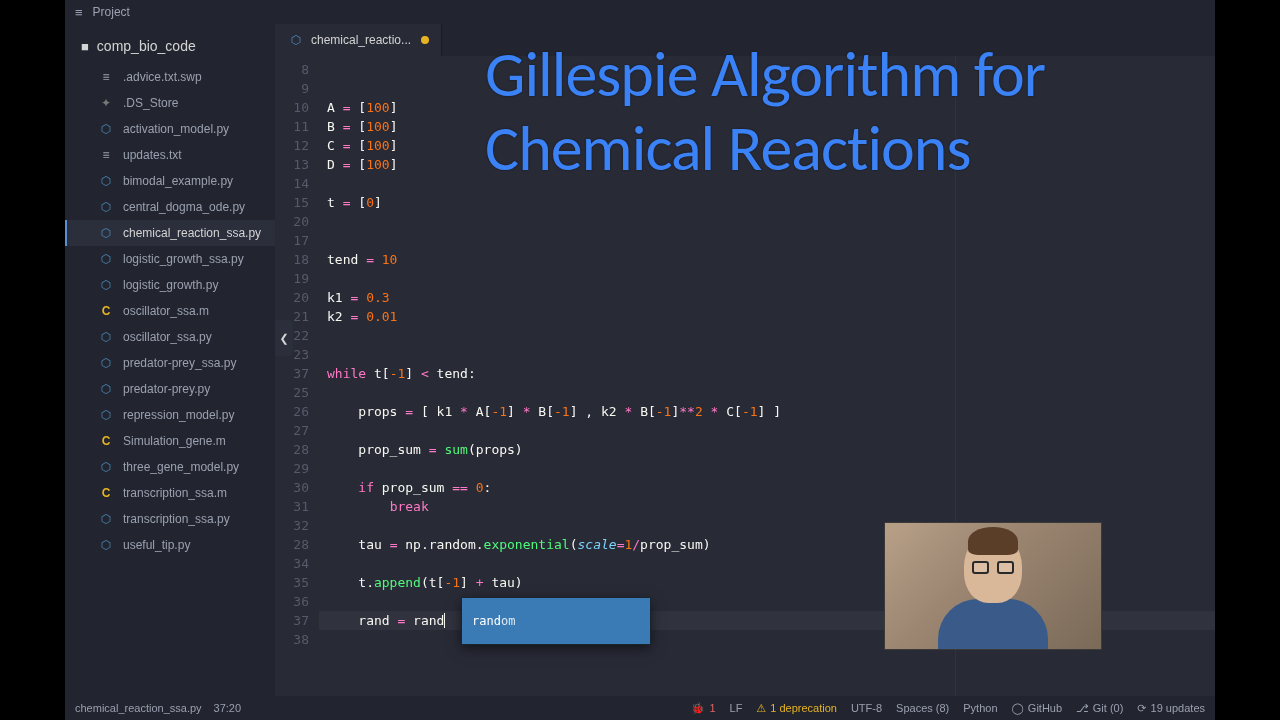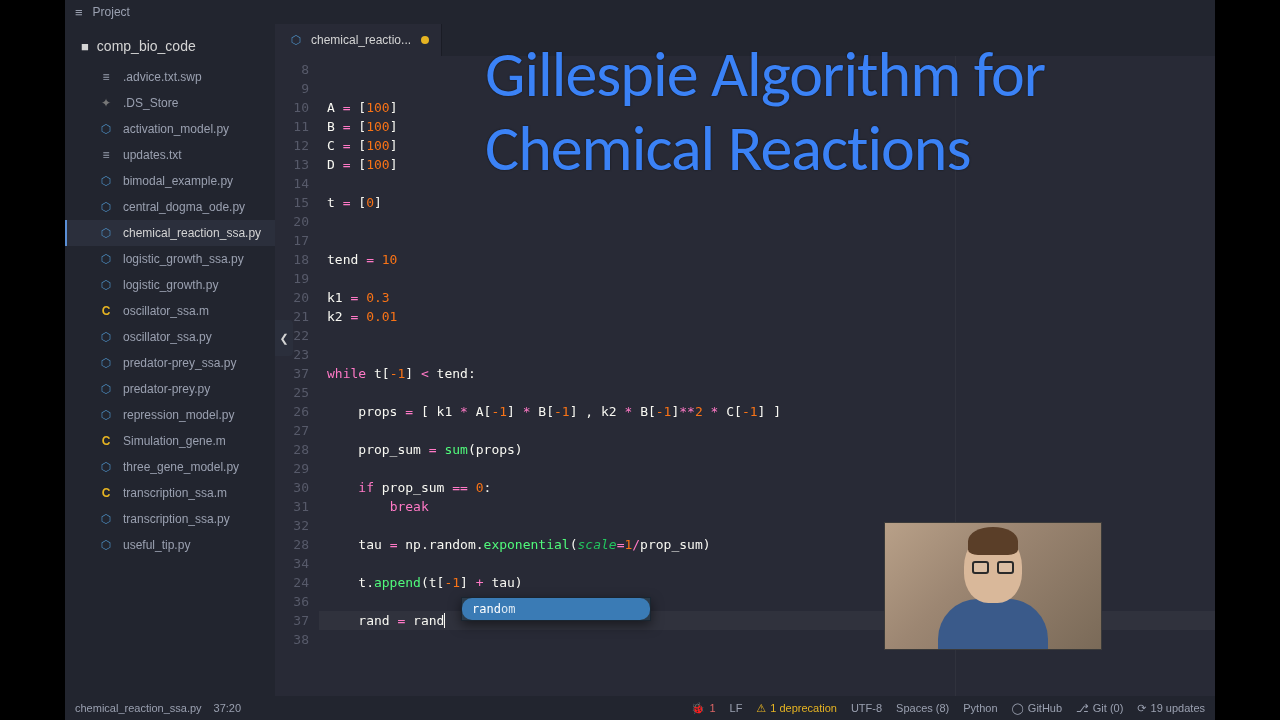--- a/index.html
+++ b/index.html
@@ -135,39 +135,38 @@
     position: relative;
     white-space: pre;
   }
   .line { height: 19px; padding-left: 8px; }
   .line.cursor-line { background: rgba(255,255,255,0.04); }
   .tok-var { color: #f8f8f2; }
   .tok-op { color: #ff79c6; }
   .tok-num { color: #f97316; }
   .tok-kw { color: #ff79c6; }
   .tok-fn { color: #50fa7b; }
-  .tok-param { color: #22c55e; font-style: italic; }
+  .tok-param { color: #7dd3fc; font-style: italic; }
   .tok-bracket { color: #f8f8f2; }
   .autocomplete {
     position: absolute;
     left: 186px;
     top: 573px;
     width: 190px;
     background: #2b3b4a;
     border: 1px solid #1a2530;
     box-shadow: 0 4px 12px rgba(0,0,0,0.5);
     font-family: Menlo, monospace;
     font-size: 12px;
     z-index: 20;
   }
   .autocomplete-item {
-    padding: 4px 10px;
+    padding: 16px 10px;
     background: #3a7bb5;
     color: #dbe8f4;
-    border-radius: 10px;
   }
   .autocomplete-item .match { color: #fff; font-weight: 500; }
   .collapse-arrow {
     position: absolute;
     left: 210px;
     top: 320px;
     width: 18px;
     height: 36px;
     background: #2b2f3c;
     border-radius: 0 4px 4px 0;
@@ -406,21 +405,21 @@
             <div class="line">25</div>
             <div class="line">26</div>
             <div class="line">27</div>
             <div class="line">28</div>
             <div class="line">29</div>
             <div class="line">30</div>
             <div class="line">31</div>
             <div class="line">32</div>
             <div class="line">28</div>
             <div class="line">34</div>
-            <div class="line">24</div>
+            <div class="line">35</div>
             <div class="line">36</div>
             <div class="line">37</div>
             <div class="line">38</div>
           </div>
         <div class="code-lines" id="code"><div class="line"></div><div class="line"></div><div class="line"><span class="tok-var">A</span> <span class="tok-op">=</span> <span class="tok-bracket">[</span><span class="tok-num">100</span><span class="tok-bracket">]</span></div><div class="line"><span class="tok-var">B</span> <span class="tok-op">=</span> <span class="tok-bracket">[</span><span class="tok-num">100</span><span class="tok-bracket">]</span></div><div class="line"><span class="tok-var">C</span> <span class="tok-op">=</span> <span class="tok-bracket">[</span><span class="tok-num">100</span><span class="tok-bracket">]</span></div><div class="line"><span class="tok-var">D</span> <span class="tok-op">=</span> <span class="tok-bracket">[</span><span class="tok-num">100</span><span class="tok-bracket">]</span></div><div class="line"></div><div class="line"><span class="tok-var">t</span> <span class="tok-op">=</span> <span class="tok-bracket">[</span><span class="tok-num">0</span><span class="tok-bracket">]</span></div><div class="line"></div><div class="line"></div><div class="line"><span class="tok-var">tend</span> <span class="tok-op">=</span> <span class="tok-num">10</span></div><div class="line"></div><div class="line"><span class="tok-var">k1</span> <span class="tok-op">=</span> <span class="tok-num">0.3</span></div><div class="line"><span class="tok-var">k2</span> <span class="tok-op">=</span> <span class="tok-num">0.01</span></div><div class="line"></div><div class="line"></div><div class="line"><span class="tok-kw">while</span> <span class="tok-var">t</span><span class="tok-bracket">[</span><span class="tok-num">-1</span><span class="tok-bracket">]</span> <span class="tok-op">&lt;</span> <span class="tok-var">tend</span><span class="tok-var">:</span></div><div class="line"></div><div class="line">    <span class="tok-var">props</span> <span class="tok-op">=</span> <span class="tok-bracket">[ </span><span class="tok-var">k1 </span><span class="tok-op">* </span><span class="tok-var">A[</span><span class="tok-num">-1</span><span class="tok-var">] </span><span class="tok-op">* </span><span class="tok-var">B[</span><span class="tok-num">-1</span><span class="tok-var">] , k2 </span><span class="tok-op">* </span><span class="tok-var">B[</span><span class="tok-num">-1</span><span class="tok-var">]</span><span class="tok-op">**</span><span class="tok-num">2</span><span class="tok-op"> * </span><span class="tok-var">C[</span><span class="tok-num">-1</span><span class="tok-var">] ]</span></div><div class="line"></div><div class="line">    <span class="tok-var">prop_sum</span> <span class="tok-op">=</span> <span class="tok-fn">sum</span><span class="tok-var">(props)</span></div><div class="line"></div><div class="line">    <span class="tok-kw">if</span> <span class="tok-var">prop_sum</span> <span class="tok-op">==</span> <span class="tok-num">0</span><span class="tok-var">:</span></div><div class="line">        <span class="tok-kw">break</span></div><div class="line"></div><div class="line">    <span class="tok-var">tau</span> <span class="tok-op">=</span> <span class="tok-var">np.random.</span><span class="tok-fn">exponential</span><span class="tok-var">(</span><span class="tok-param">scale</span><span class="tok-op">=</span><span class="tok-num">1</span><span class="tok-op">/</span><span class="tok-var">prop_sum)</span></div><div class="line"></div><div class="line">    <span class="tok-var">t.</span><span class="tok-fn">append</span><span class="tok-var">(t[</span><span class="tok-num">-1</span><span class="tok-var">] </span><span class="tok-op">+ </span><span class="tok-var">tau)</span></div><div class="line"></div><div class="line cursor-line">    <span class="tok-var">rand</span> <span class="tok-op">=</span> <span class="tok-var">rand</span><span class="cursor-caret"></span></div><div class="line"></div></div>
       </div>
 
       <div class="autocomplete">
         <div class="autocomplete-item">
           <span class="match">rand</span><span>om</span>

